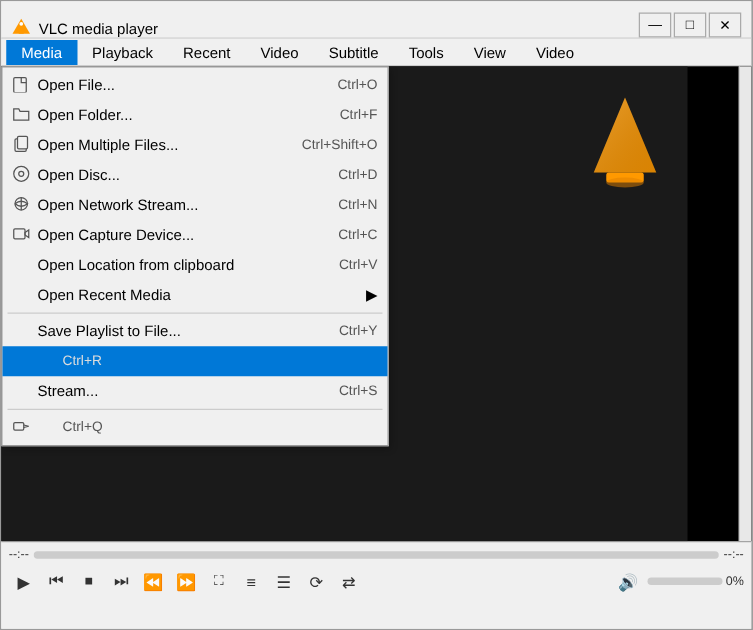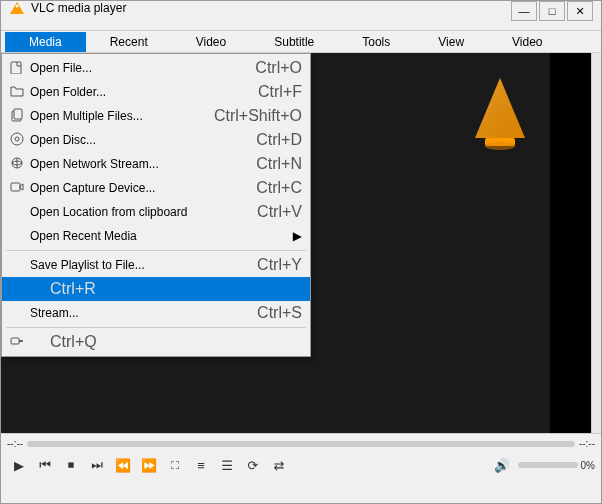--- a/index.html
+++ b/index.html
@@ -21,21 +21,21 @@
       border: 1px solid #999;
       display: flex;
       flex-direction: column;
     }
 
     
     .title-bar {
       background: #f0f0f0;
       height: 30px;
       display: flex;
-      align-items: flex-start;
+      align-items: flex-end;
       padding: 0 8px;
       border-bottom: 1px solid #ccc;
       flex-shrink: 0;
     }
     .title-bar-icon {
       width: 16px;
       height: 16px;
       margin-right: 6px;
       flex-shrink: 0;
     }
@@ -64,21 +64,21 @@
     .menu-bar {
       height: 22px;
       background: #f0f0f0;
       display: flex;
       align-items: center;
       padding: 0 4px;
       border-bottom: 1px solid #ccc;
       flex-shrink: 0;
     }
     .menu-item {
-      padding: 2px 24px;
+      padding: 2px 12px;
       cursor: pointer;
       font-size: 12px;
       height: 20px;
       display: flex;
       align-items: center;
     }
     .menu-item:hover, .menu-item.active {
       background: #0078d7;
       color: #fff;
     }
@@ -139,21 +139,21 @@
     .dropdown-item .item-icon {
       width: 20px;
       flex-shrink: 0;
     }
     .dropdown-item .item-label {
       flex: 1;
     }
     .dropdown-item .item-shortcut {
       margin-left: 20px;
       color: #555;
-      font-size: 16px;
+      font-size: 11px;
     }
     .dropdown-item.selected .item-shortcut {
       color: #ddd;
     }
     .dropdown-item .item-arrow {
       margin-left: 4px;
     }
 
     
     .bottom-controls {
@@ -253,20 +253,21 @@
     <div class="title-bar-title">VLC media player</div>
     <div class="title-bar-controls">
       <div class="title-btn">—</div>
       <div class="title-btn">□</div>
       <div class="title-btn close">✕</div>
     </div>
   </div>
 
   <div class="menu-bar">
     <div class="menu-item active">Media</div>
+    <div class="menu-item">Playback</div>
     <div class="menu-item">Recent</div>
     <div class="menu-item">Video</div>
     <div class="menu-item">Subtitle</div>
     <div class="menu-item">Tools</div>
     <div class="menu-item">View</div>
     <div class="menu-item">Video</div>
   </div>
 
   <div class="main-content">
 

